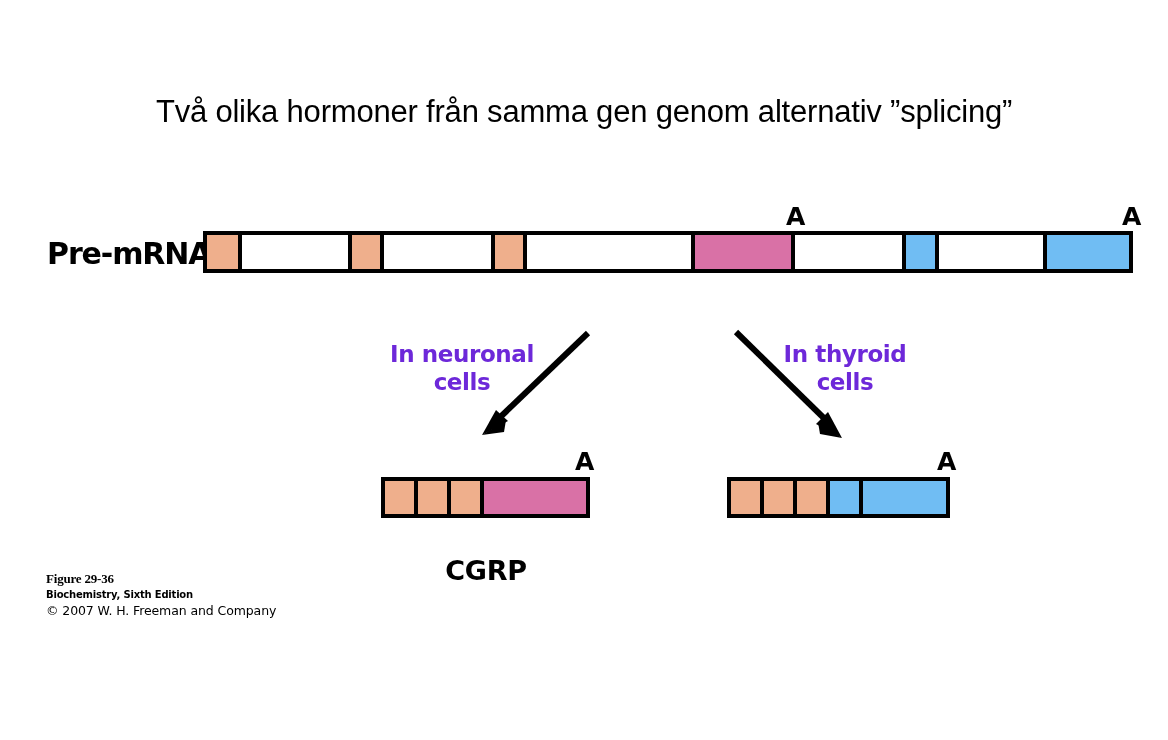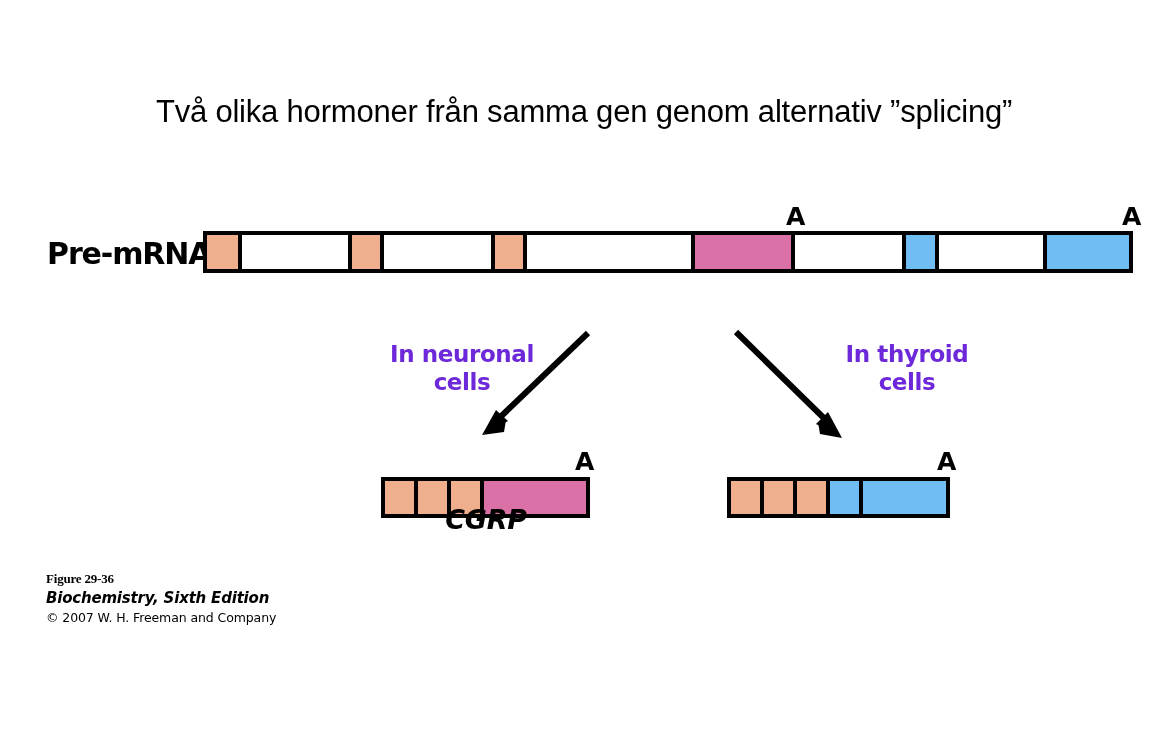--- a/index.html
+++ b/index.html
@@ -94,21 +94,21 @@
     position: absolute;
     font-family: "DejaVu Sans", sans-serif;
     font-size: 23px;
     font-weight: 700;
     line-height: 1.22;
     text-align: center;
     color: #6d28d9;
     letter-spacing: -0.4px;
   }
   #label-neuronal { left: 372px; top: 340px; width: 180px; }
-  #label-thyroid  { left: 822px; top: 340px; width: 170px; }
+  #label-thyroid  { left: 760px; top: 340px; width: 170px; }
 
   
   #cgrp-bar {
     left: 381px;
     top: 477px;
     width: 209px;
     height: 41px;
   }
   #calcitonin-bar {
     left: 727px;
@@ -119,42 +119,41 @@
 
   .product-name {
     position: absolute;
     font-family: "DejaVu Sans", sans-serif;
     font-size: 27px;
     font-weight: 700;
     text-align: center;
     color: #000000;
     letter-spacing: -0.3px;
   }
-  #cgrp-name { left: 376px; top: 504px; width: 220px; font-style: italic; }
+  #cgrp-name { left: 376px; top: 555px; width: 220px; }
   #calc-name { left: 722px; top: 524px; width: 234px; }
 
   
   #credit {
     position: absolute;
     left: 46px;
     top: 570px;
     color: #000000;
   }
   #credit-figure {
     font-family: Liberation Serif, serif;
     font-size: 13px;
     font-weight: 700;
     letter-spacing: -0.2px;
     line-height: 1.38;
   }
   #credit-book {
     font-family: "DejaVu Sans", sans-serif;
-    font-size: 15px;
-    font-weight: 700;
-    font-style: italic;
+    font-size: 10px;
+    font-weight: 700;
     letter-spacing: -0.2px;
     line-height: 1.38;
   }
   #credit-copyright {
     font-family: "DejaVu Sans", sans-serif;
     font-size: 12.5px;
     font-weight: 400;
     letter-spacing: -0.1px;
     line-height: 1.5;
   }

